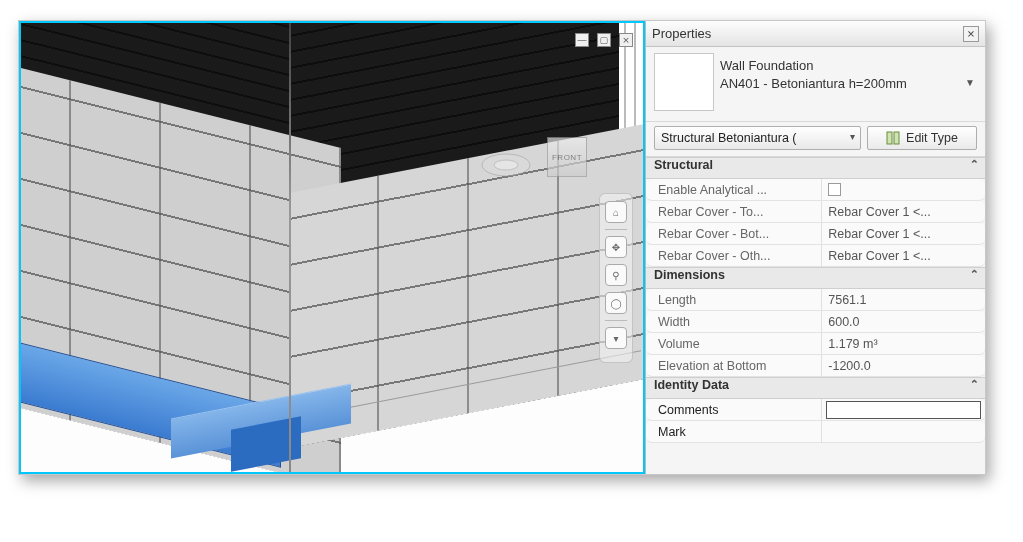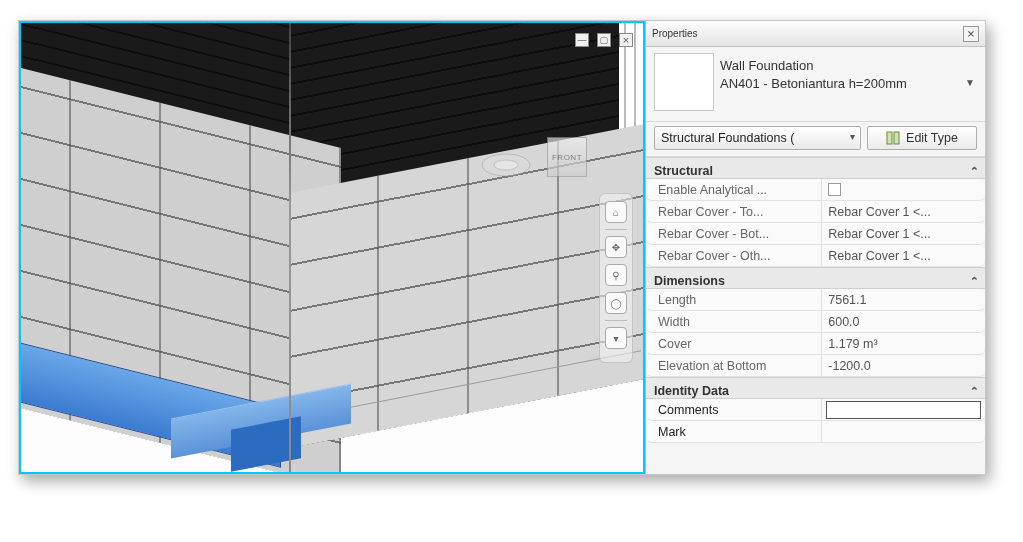--- a/index.html
+++ b/index.html
@@ -224,21 +224,21 @@
   }
   .panel-header {
     height: 26px;
     background: linear-gradient(#fdfdfd,#e4e4e4);
     border-bottom: 1px solid #c3c3c3;
     display: flex;
     align-items: center;
     justify-content: space-between;
     padding: 0 6px;
   }
-  .panel-title { font-size: 10px; color: #333; }
+  .panel-title { font-size: 13px; color: #333; }
   .panel-close {
     width:16px; height:16px;
     border:1px solid #999;
     background:#f3f3f3;
     display:flex; align-items:center; justify-content:center;
     font-size:10px; color:#444;
     cursor:pointer;
   }
   .type-selector {
     display:flex;
@@ -303,21 +303,21 @@
   .edit-type-btn .et-icon{
     width:14px;height:14px;
     display:inline-flex; align-items:center; justify-content:center;
   }
   .group-header{
     background:#e9e9e9;
     border-top:1px solid #cfcfcf;
     border-bottom:1px solid #cfcfcf;
     height:22px;
     padding:0 6px 0 8px;
-    display:flex; align-items:flex-end;
+    display:flex; align-items:flex-start;
     justify-content:space-between;
     font-weight:600;
     color:#333;
     font-size:12.5px;
   }
   .group-header .chev{ color:#555; font-size:11px; cursor:pointer;}
   .prop-row{
     display:flex;
     height:22px;
     align-items:center;
@@ -420,21 +420,21 @@
     <div class="type-selector">
       <div class="type-thumb"></div>
       <div class="type-text">
         <div>Wall Foundation</div>
         <div>AN401 - Betoniantura h=200mm</div>
       </div>
       <div class="type-drop">▼</div>
     </div>
 
     <div class="row-bleed">
-      <div class="category-dd">Structural Foundations (</div>
+      <div class="category-dd">Structural Betoniantura (</div>
       <div class="edit-type-btn">
         <span class="et-icon">
           <svg width="14" height="14">
               <rect x="1" y="1" width="5" height="12" fill="#cfe3b5" stroke="#6b8e3a"></rect>
               <rect x="8" y="1" width="5" height="12" fill="#cfe3b5" stroke="#6b8e3a"></rect>
             </svg>
         </span>
         <span>Edit Type</span>
       </div>
     </div>
@@ -468,21 +468,21 @@
     </div>
     <div class="prop-row">
       <div class="prop-label">Length</div>
       <div class="prop-value">7561.1</div>
     </div>
     <div class="prop-row">
       <div class="prop-label">Width</div>
       <div class="prop-value">600.0</div>
     </div>
     <div class="prop-row">
-      <div class="prop-label">Cover</div>
+      <div class="prop-label">Volume</div>
       <div class="prop-value">1.179 m³</div>
     </div>
     <div class="prop-row">
       <div class="prop-label">Elevation at Bottom</div>
       <div class="prop-value">-1200.0</div>
     </div>
 
     <div class="group-header">
       <span>Identity Data</span>
       <span class="chev">⌃</span>

